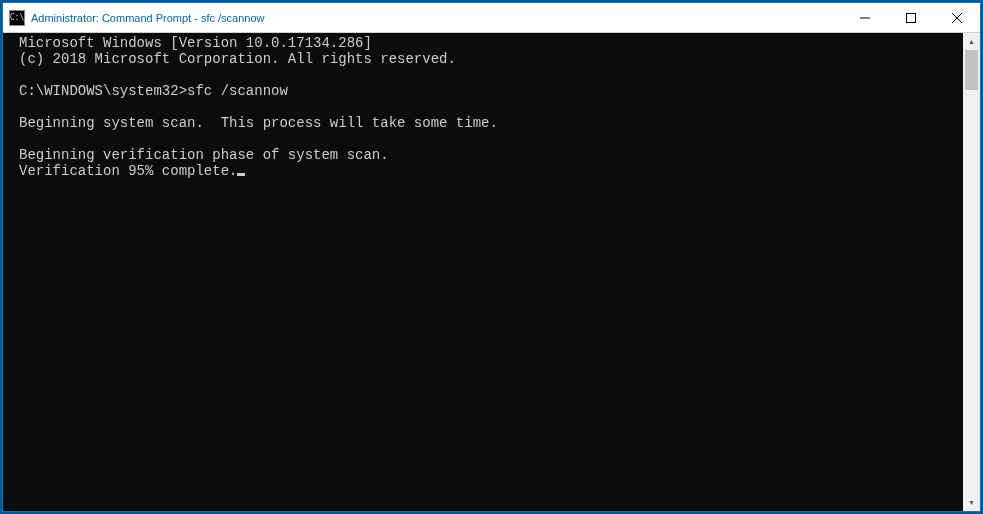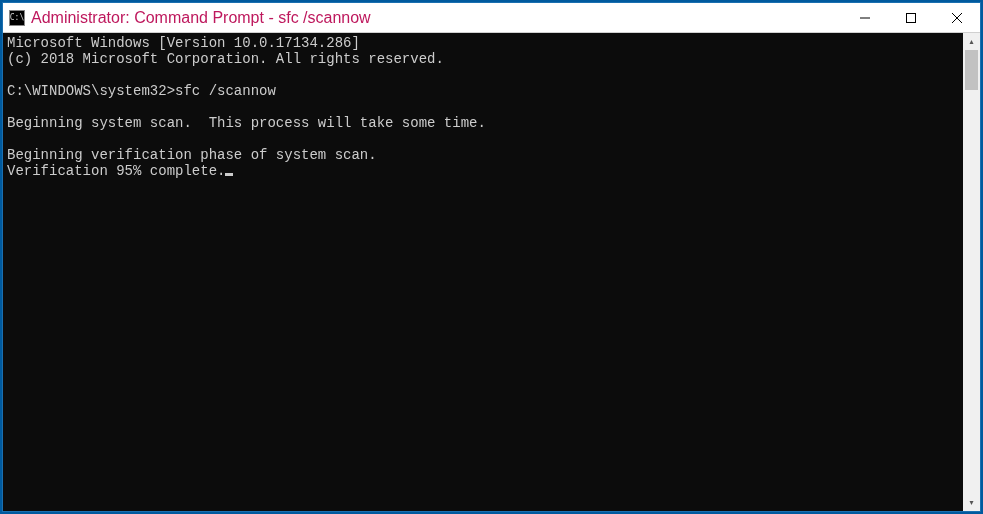--- a/index.html
+++ b/index.html
@@ -43,22 +43,22 @@
       background: #000;
       border: 1px solid #888;
       display: flex;
       align-items: center;
       justify-content: center;
       font-size: 8px;
       color: #ccc;
       font-family: monospace;
     }
     .title-text {
-      font-size: 16px;
-      color: #be185d;
+      font-size: 11px;
+      color: #0369a1;
     }
     .window-controls {
       display: flex;
       height: 100%;
     }
     .win-btn {
       width: 46px;
       height: 100%;
       display: flex;
       align-items: center;
@@ -69,20 +69,21 @@
     }
     .win-btn svg {
       width: 10px;
       height: 10px;
     }
     .console-wrap {
       flex: 1;
       display: flex;
       background: #0c0c0c;
       overflow: hidden;
+      padding-left: 12px;
     }
     .console {
       flex: 1;
       background: #0c0c0c;
       color: #cccccc;
       font-family: Consolas, "Courier New", monospace;
       font-size: 14px;
       line-height: 16px;
       padding: 2px 4px;
       white-space: pre;

